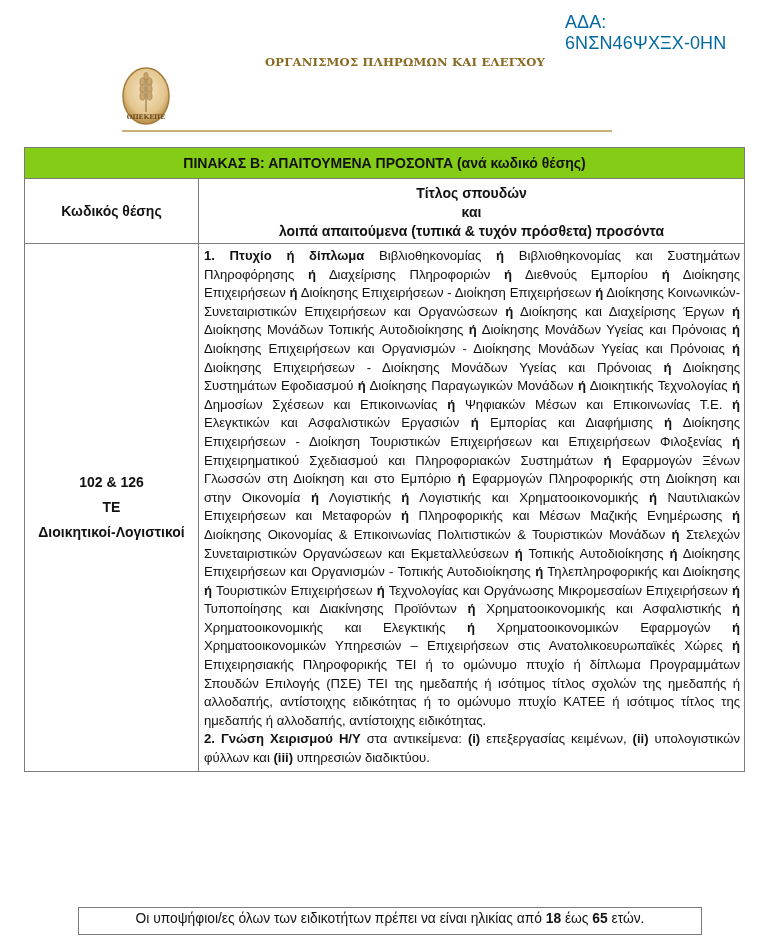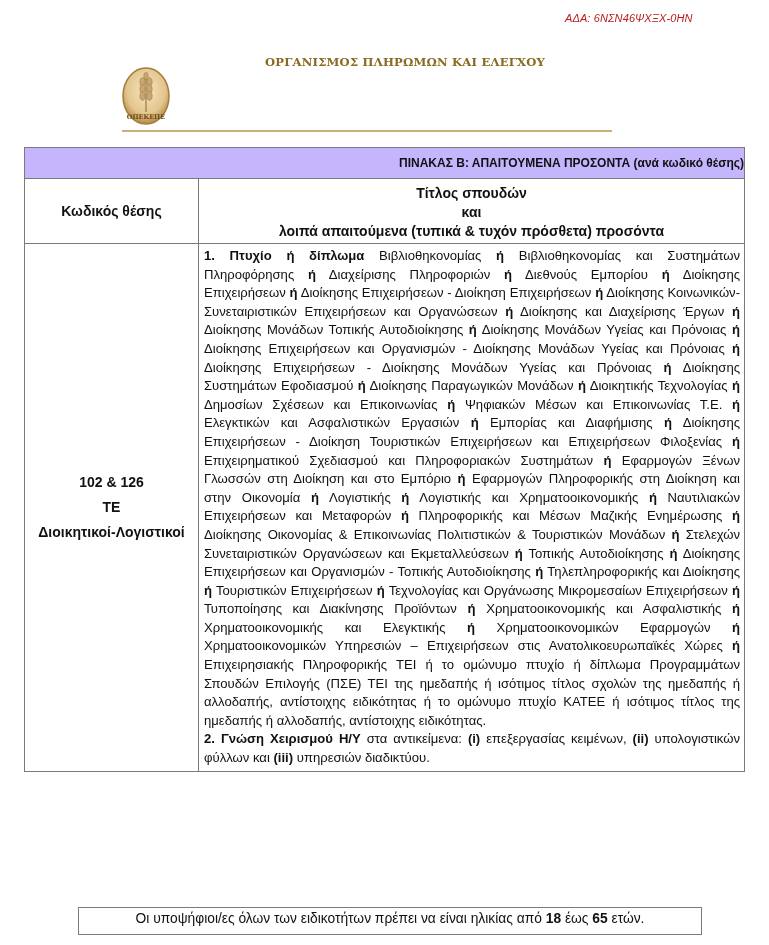--- a/index.html
+++ b/index.html
@@ -1,27 +1,27 @@
 <!DOCTYPE html>
 <html><head>
 <meta charset="utf-8">
 <style>
   html, body { margin:0; padding:0; background:#ffffff; }
   body { width:769px; height:945px; position:relative; overflow:hidden; font-family:"Liberation Sans", sans-serif; color:#111; }
-  .ada { position:absolute; left:565px; top:12px; font-size:11px; letter-spacing:0.1px; color:#b91c1c;font-style:italic; }
+  .ada { position:absolute; left:565px; top:12px; font-size:18px; letter-spacing:0.1px; color:#0369a1; }
   .logo { position:absolute; left:121px; top:66px; width:50px; height:60px; }
   .org { position:absolute; left:170px; top:55px; width:470px; text-align:center; font-family:"DejaVu Serif", serif; font-weight:bold; color:#8a6a22; font-size:11.6px; line-height:15px; letter-spacing:0.2px; }
   .org .l1 { display:block; }
   .org .l2 { display:block; }
   .org .l3 { display:block; }
   .goldline { position:absolute; left:122px; top:130px; width:490px; height:2px; background:#c9b27a; }
 
   table.main { position:absolute; left:24px; top:147px; width:720px; border-collapse:collapse; table-layout:fixed; }
   table.main td { border:1px solid #7a7a7a; vertical-align:top; padding:0; }
-  .title-cell { background:#c4b5fd; height:30px; text-align:right; vertical-align:middle !important; font-size:12px; font-weight:bold; font-family:"Liberation Sans", sans-serif; }
+  .title-cell { background:#84cc16; height:30px; text-align:center; vertical-align:middle !important; font-size:14px; font-weight:bold; font-family:"Liberation Sans", sans-serif; }
   .title-cell .sub { font-weight:bold; }
   .hdr-left { height:64px; text-align:center; vertical-align:middle !important; font-weight:bold; font-size:14px; }
   .hdr-right { text-align:center; vertical-align:middle !important; font-weight:bold; font-size:14px; line-height:19px; padding-top:2px !important; }
   .cont-left { height:58px; }
   .body-cell { font-size:13.1px; line-height:18.6px; text-align:justify; padding:3px 4px 3px 5px !important; }
   .code-cell { text-align:center; vertical-align:middle !important; font-weight:bold; font-size:14px; line-height:25px;margin-left:40px; }
   b, .b { font-weight:bold; }
   .footer { position:absolute; left:78px; top:907px; width:624px; height:28px; border:1px solid #7a7a7a; text-align:center; font-size:13.8px; line-height:21px; box-sizing:border-box; }
 </style>
 </head>

